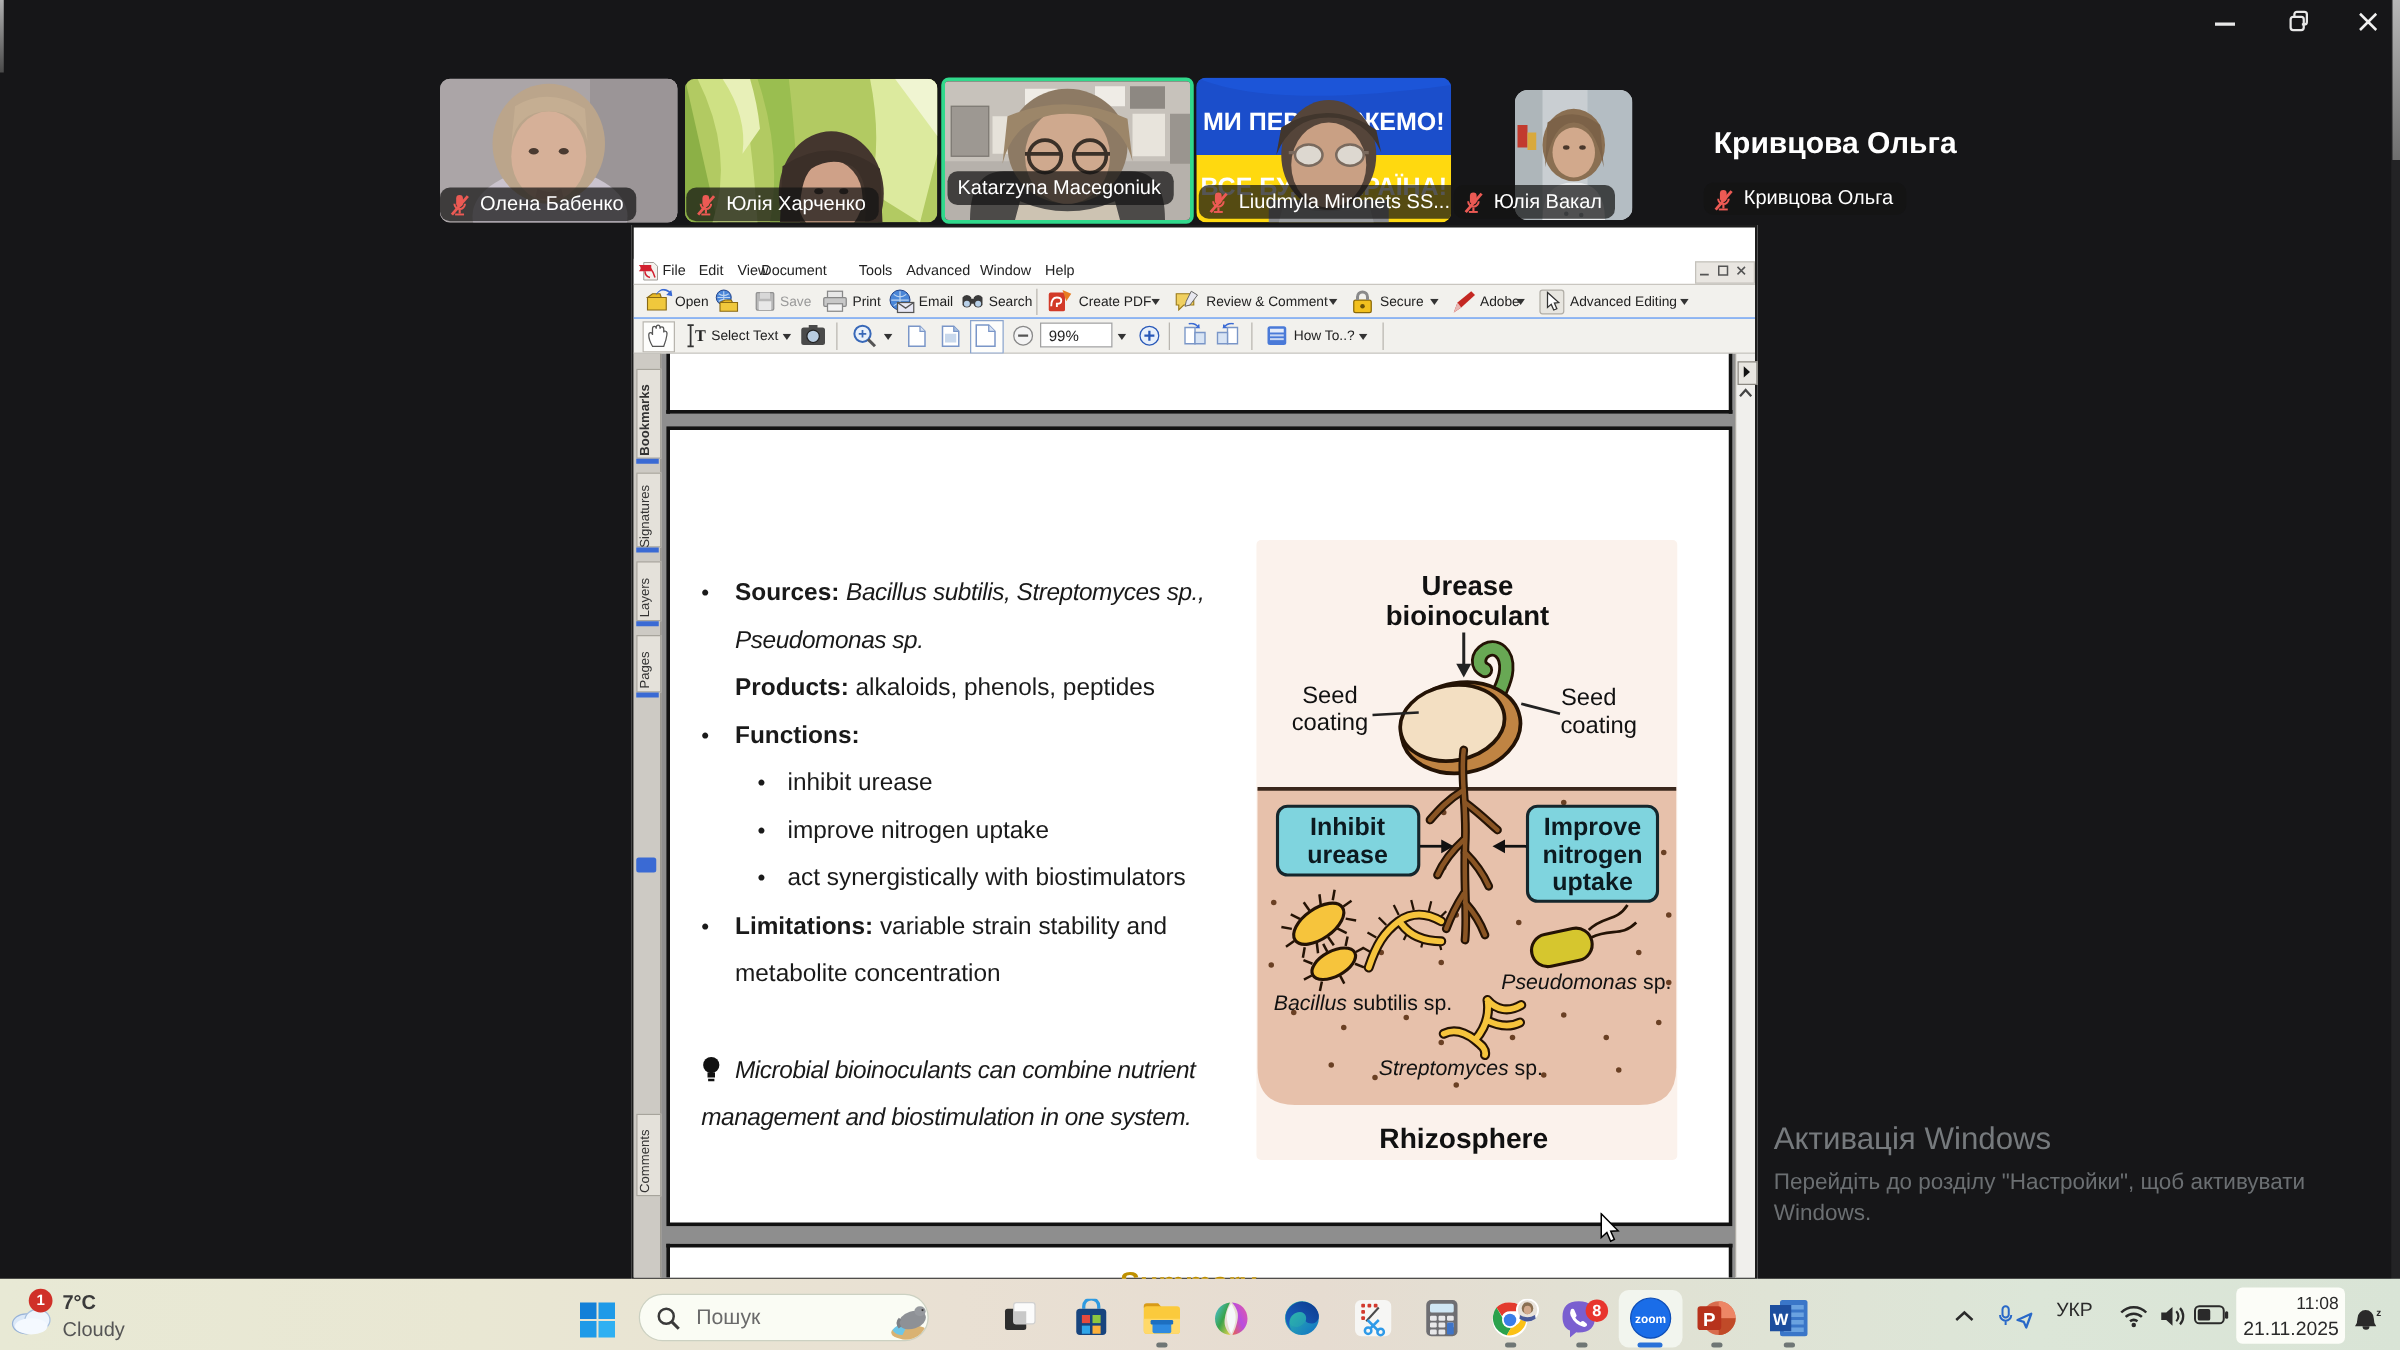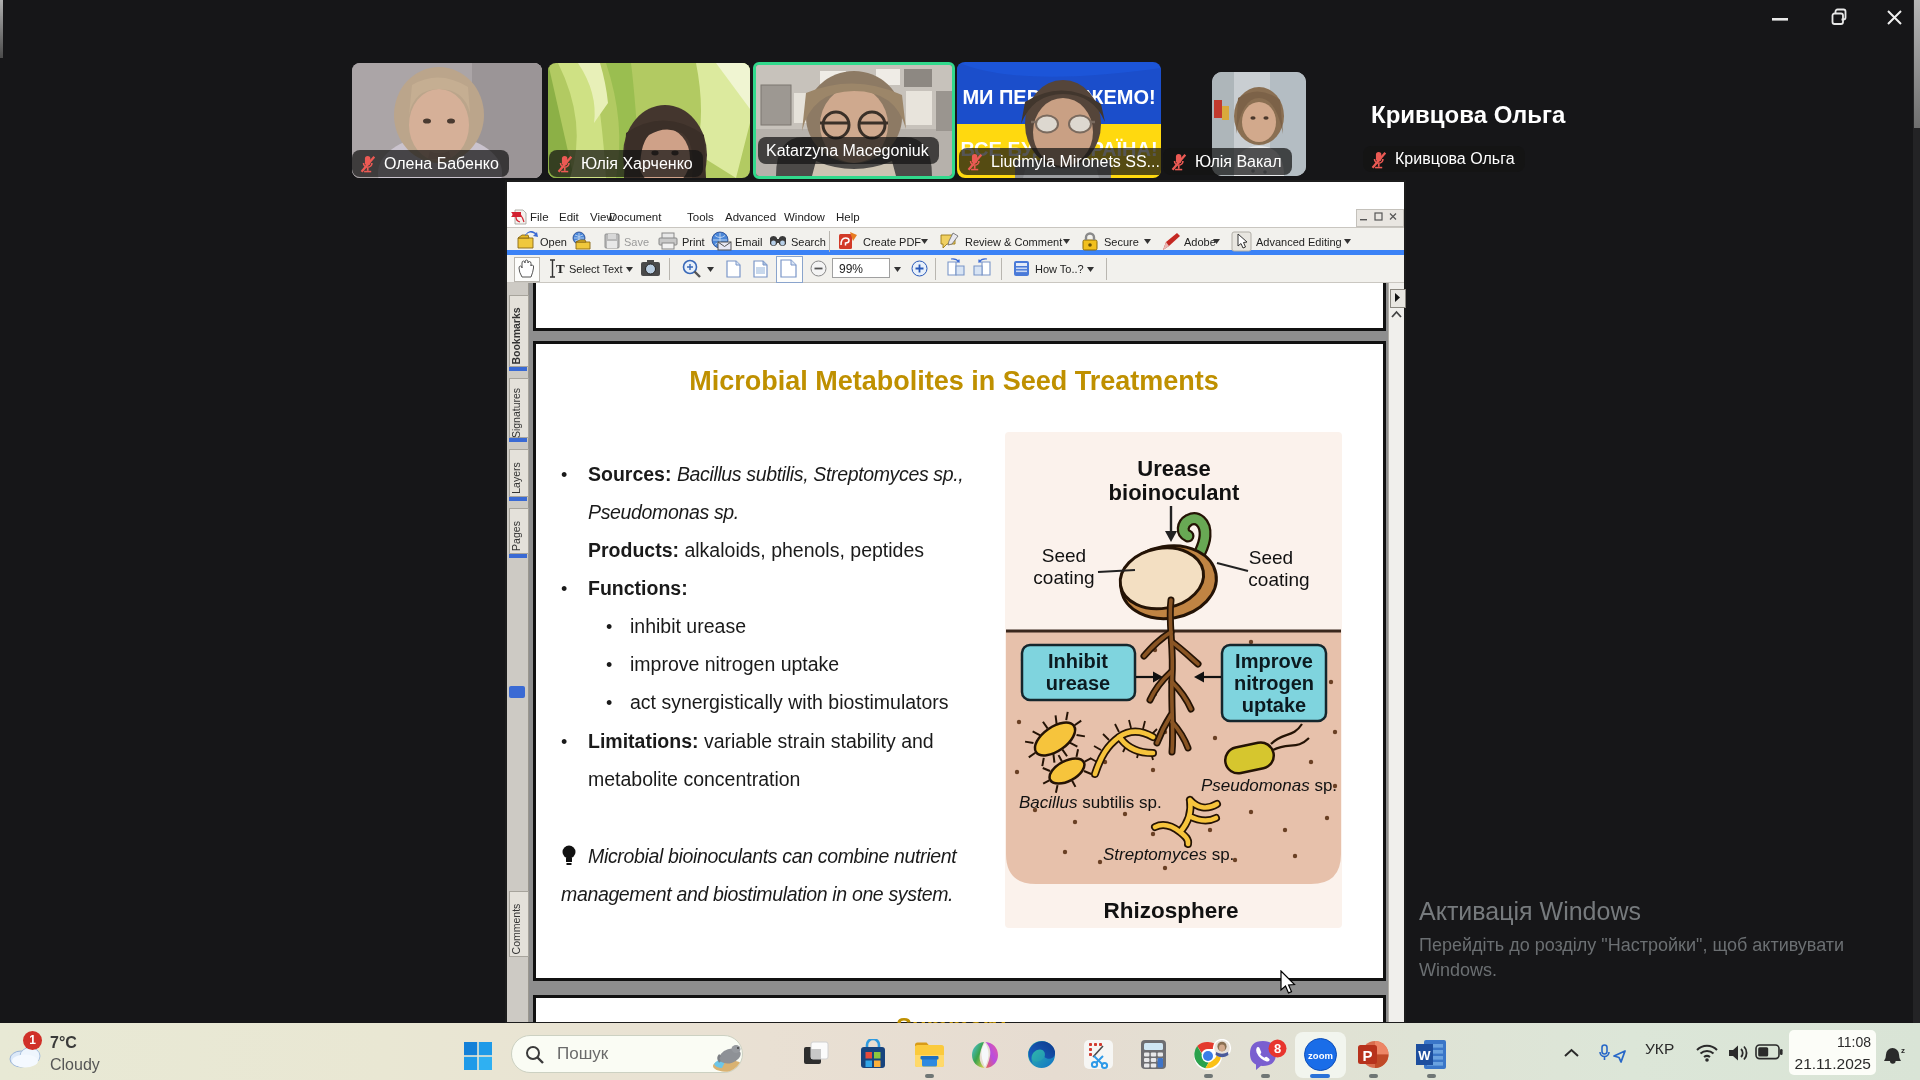--- a/index.html
+++ b/index.html
@@ -223,21 +223,21 @@
       <div class="menu-item" style="left:329px;top:4px;">Help</div>
       <div class="abs" style="left:849px;top:2px;width:46px;height:16px;background:#e9e6e1;border:1px solid #c4c1bb;">
         <svg width="44" height="14" viewBox="0 0 44 14">
           <rect x="3" y="9" width="7" height="1.4" fill="#555"></rect>
           <rect x="18" y="3" width="7" height="7" fill="none" stroke="#555" stroke-width="1.2"></rect>
           <path d="M33 3.5 l6 6 M39 3.5 l-6 6" stroke="#555" stroke-width="1.2"></path>
         </svg>
       </div>
     </div>
 
-    <div class="abs" style="left:0;top:46px;width:897px;height:27px;background:#f2f1ed;border-bottom:5px solid #3b82f6;box-sizing:border-box;">
+    <div class="abs" style="left:0;top:46px;width:897px;height:27px;background:#f2f1ed;border-bottom:1px solid #3b82f6;box-sizing:border-box;">
       <svg class="abs" style="left:9px;top:3px;" width="22" height="20" viewBox="0 0 22 20">
         <path d="M2 7 L2 17 L17 17 L17 7 Z" fill="#f0c83c" stroke="#8a6a14" stroke-width="0.9"></path>
         <path d="M2 7 L6 4 L12 4 L13 7 Z" fill="#e8ba28" stroke="#8a6a14" stroke-width="0.9"></path>
         <path d="M9 5 Q13 -1 19 3 l-2 2 l5 1 l-1 -5 l-1 1 Q14 -3 9 4 Z" fill="#3a6ad4"></path>
       </svg>
       <div class="abs tbtxt" style="left:33px;top:8px;">Open</div>
       <svg class="abs" style="left:64px;top:3px;" width="22" height="20" viewBox="0 0 22 20">
         <circle cx="8" cy="7" r="6" fill="#4a86d8" stroke="#24448a" stroke-width="0.8"></circle>
         <path d="M3 7 h10 M8 2 v10 M4 4 q4 3 8 0 M4 10 q4 -3 8 0" stroke="#bcd4f0" stroke-width="0.9" fill="none"></path>
         <path d="M5 11 L5 18 L19 18 L19 11 Z" fill="#f0c83c" stroke="#8a6a14" stroke-width="0.9"></path>
@@ -410,21 +410,20 @@
         <div class="abs" style="left:2px;top:608px;width:18px;height:64px;background:#e4e1da;border:1px solid #a7a49c;"></div>
         <div style="position:absolute;left:-26px;top:47px;width:70px;text-align:center;transform:rotate(-90deg);font-size:10.5px;font-weight:bold;color:#333;">Bookmarks</div>
         <div style="position:absolute;left:-26px;top:124px;width:70px;text-align:center;transform:rotate(-90deg);font-size:10.5px;color:#333;">Signatures</div>
         <div style="position:absolute;left:-26px;top:189px;width:70px;text-align:center;transform:rotate(-90deg);font-size:10.5px;color:#333;">Layers</div>
         <div style="position:absolute;left:-26px;top:247px;width:70px;text-align:center;transform:rotate(-90deg);font-size:10.5px;color:#333;">Pages</div>
         <div style="position:absolute;left:-26px;top:640px;width:70px;text-align:center;transform:rotate(-90deg);font-size:10.5px;color:#333;">Comments</div>
       </div>
 
       <div class="abs" style="left:26px;top:0;width:853px;height:48px;background:#fff;border-bottom:3px solid #111;border-left:3px solid #111;border-right:3px solid #111;box-sizing:border-box;"></div>
       <div class="abs" id="page1" style="left:26px;top:58px;width:853px;height:640px;background:#fff;border:3px solid #111;box-sizing:border-box;color:#1a1a1a;">
-        <div class="abs" style="left:0;top:22px;width:836px;text-align:center;font-size:27px;font-weight:bold;color:#bf9000;">Microbial Metabolites in Seed Treatments</div>
         <div class="abs slide-line" style="left:25px;top:119px;"><span class="bdot">•</span></div>
         <div class="abs slide-line" style="left:52px;top:119px;"><b>Sources:</b> <i>Bacillus subtilis, Streptomyces sp.,</i></div>
         <div class="abs slide-line" style="left:52px;top:157px;"><i>Pseudomonas sp.</i></div>
         <div class="abs slide-line" style="left:52px;top:195px;"><b>Products:</b> alkaloids, phenols, peptides</div>
         <div class="abs slide-line" style="left:25px;top:233px;"><span class="bdot">•</span></div>
         <div class="abs slide-line" style="left:52px;top:233px;"><b>Functions:</b></div>
         <div class="abs slide-line" style="left:70px;top:271px;"><span class="bdot">•</span></div>
         <div class="abs slide-line" style="left:94px;top:271px;">inhibit urease</div>
         <div class="abs slide-line" style="left:70px;top:309px;"><span class="bdot">•</span></div>
         <div class="abs slide-line" style="left:94px;top:309px;">improve nitrogen uptake</div>

